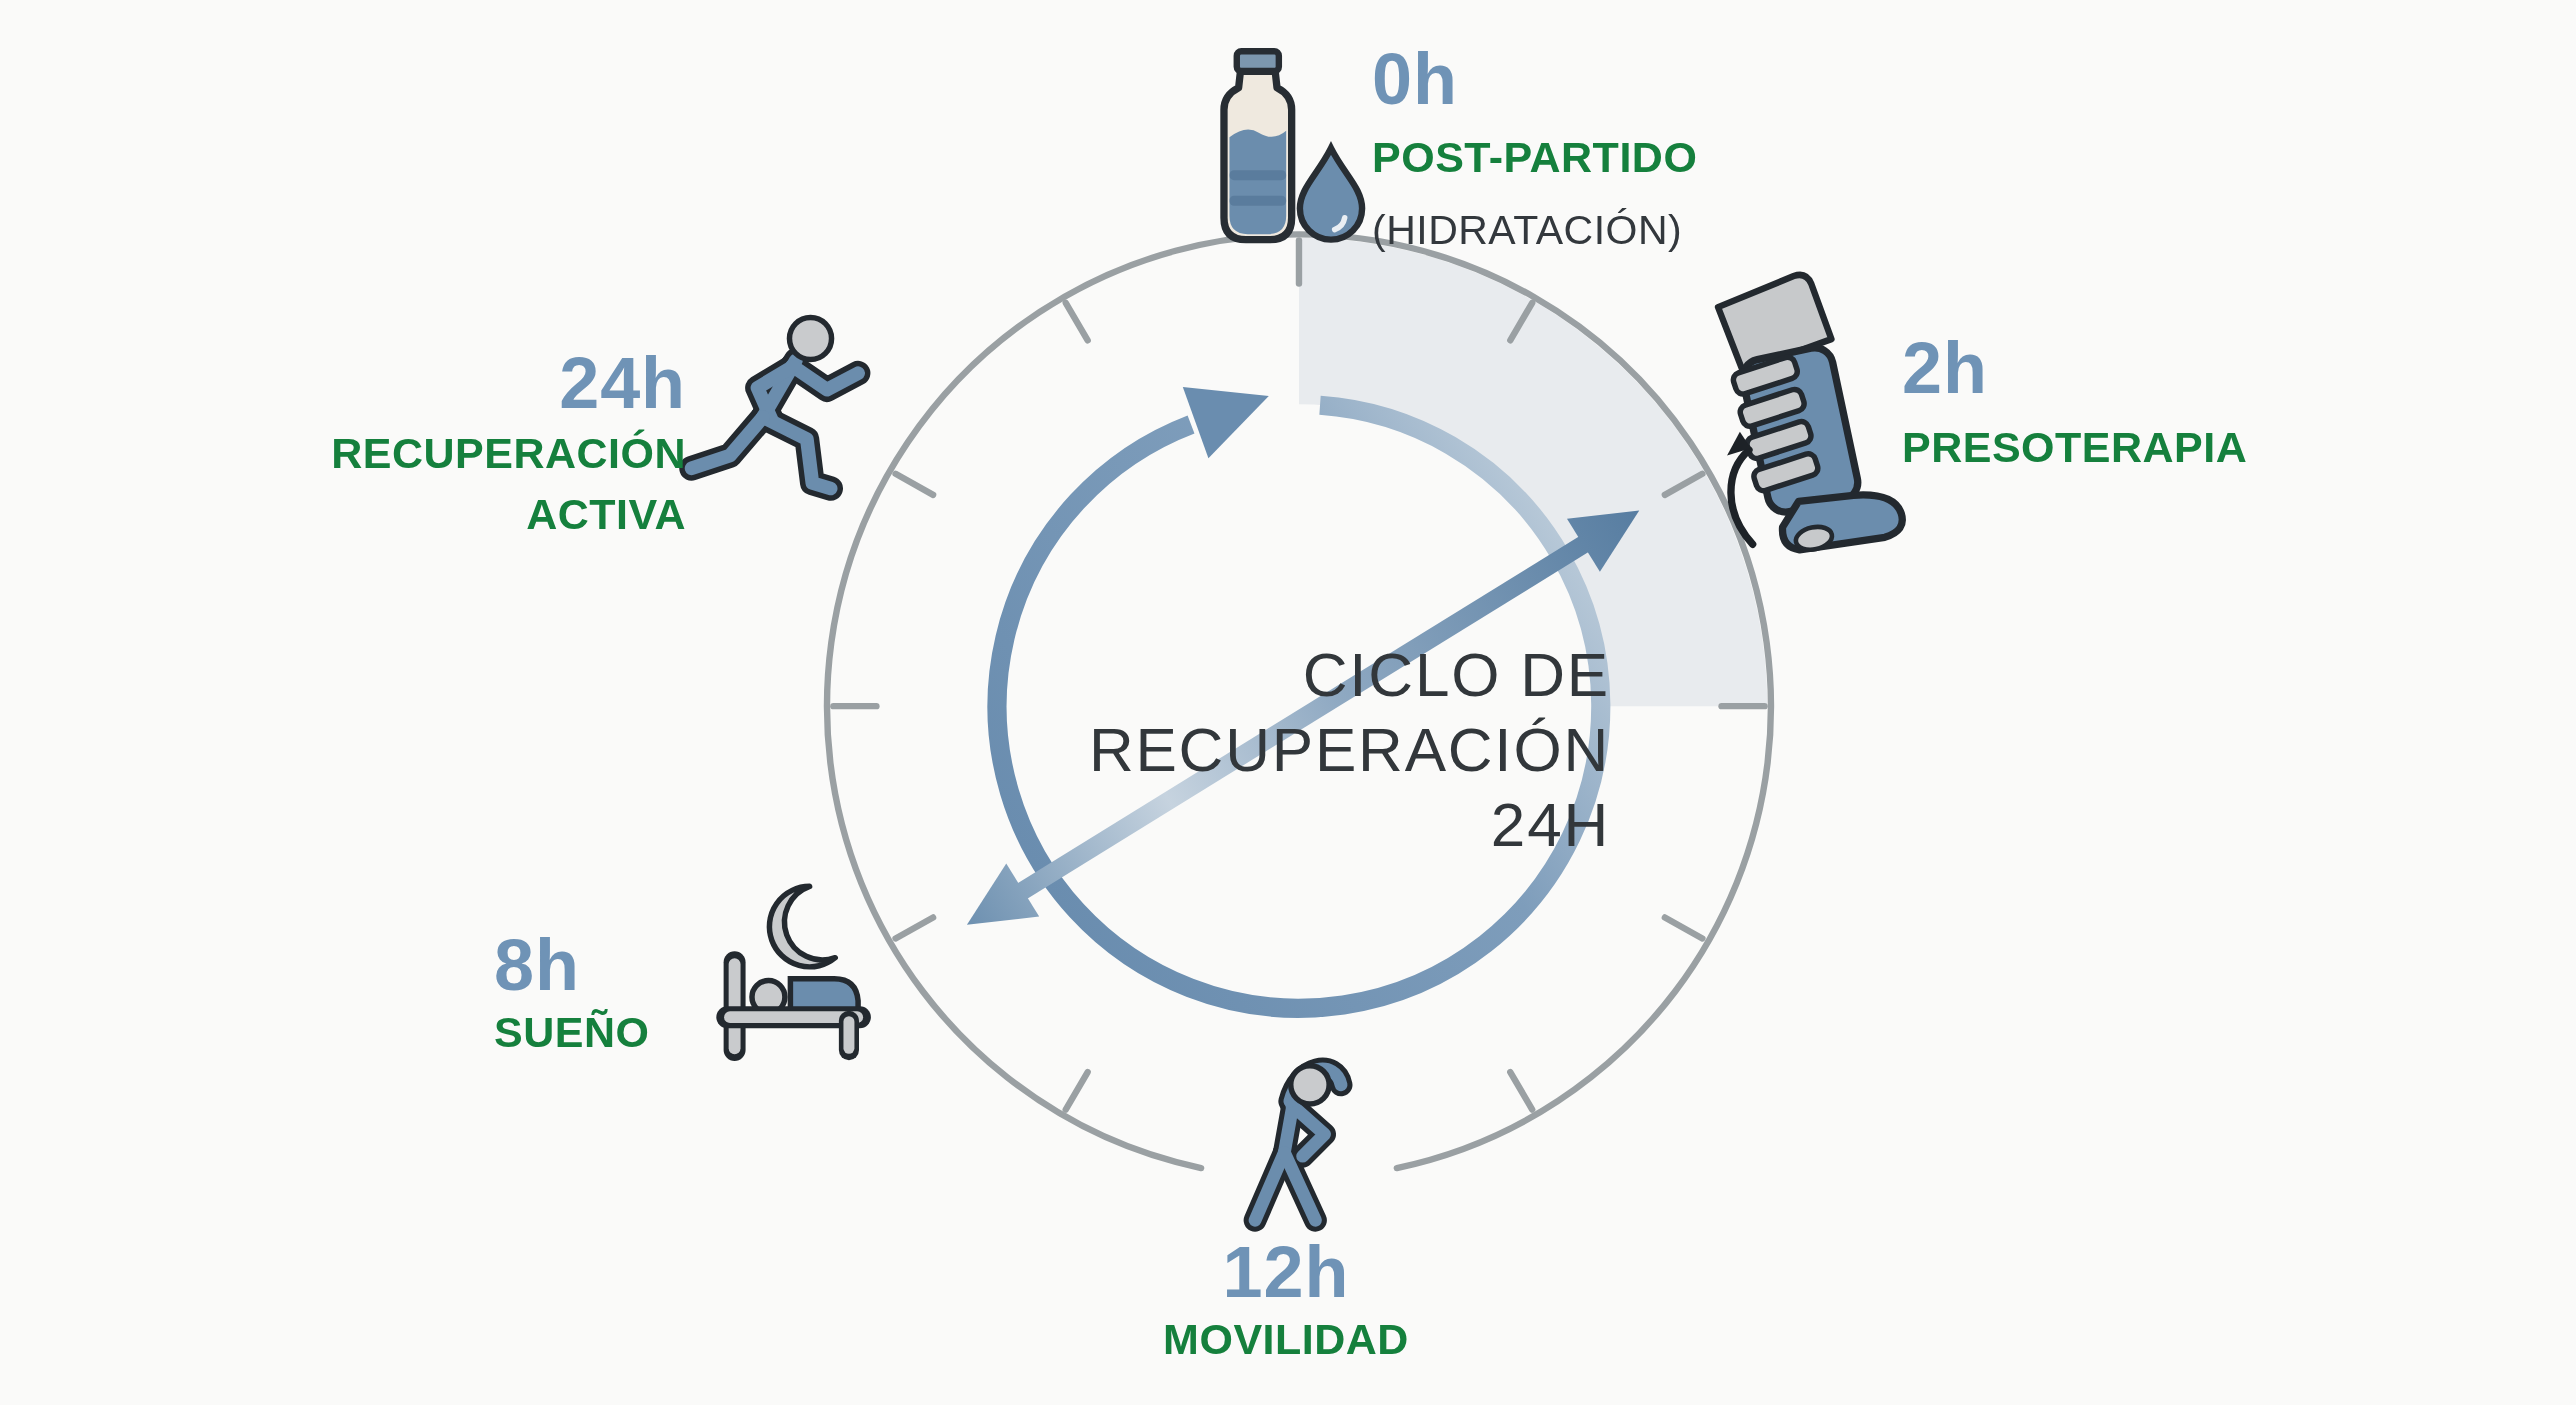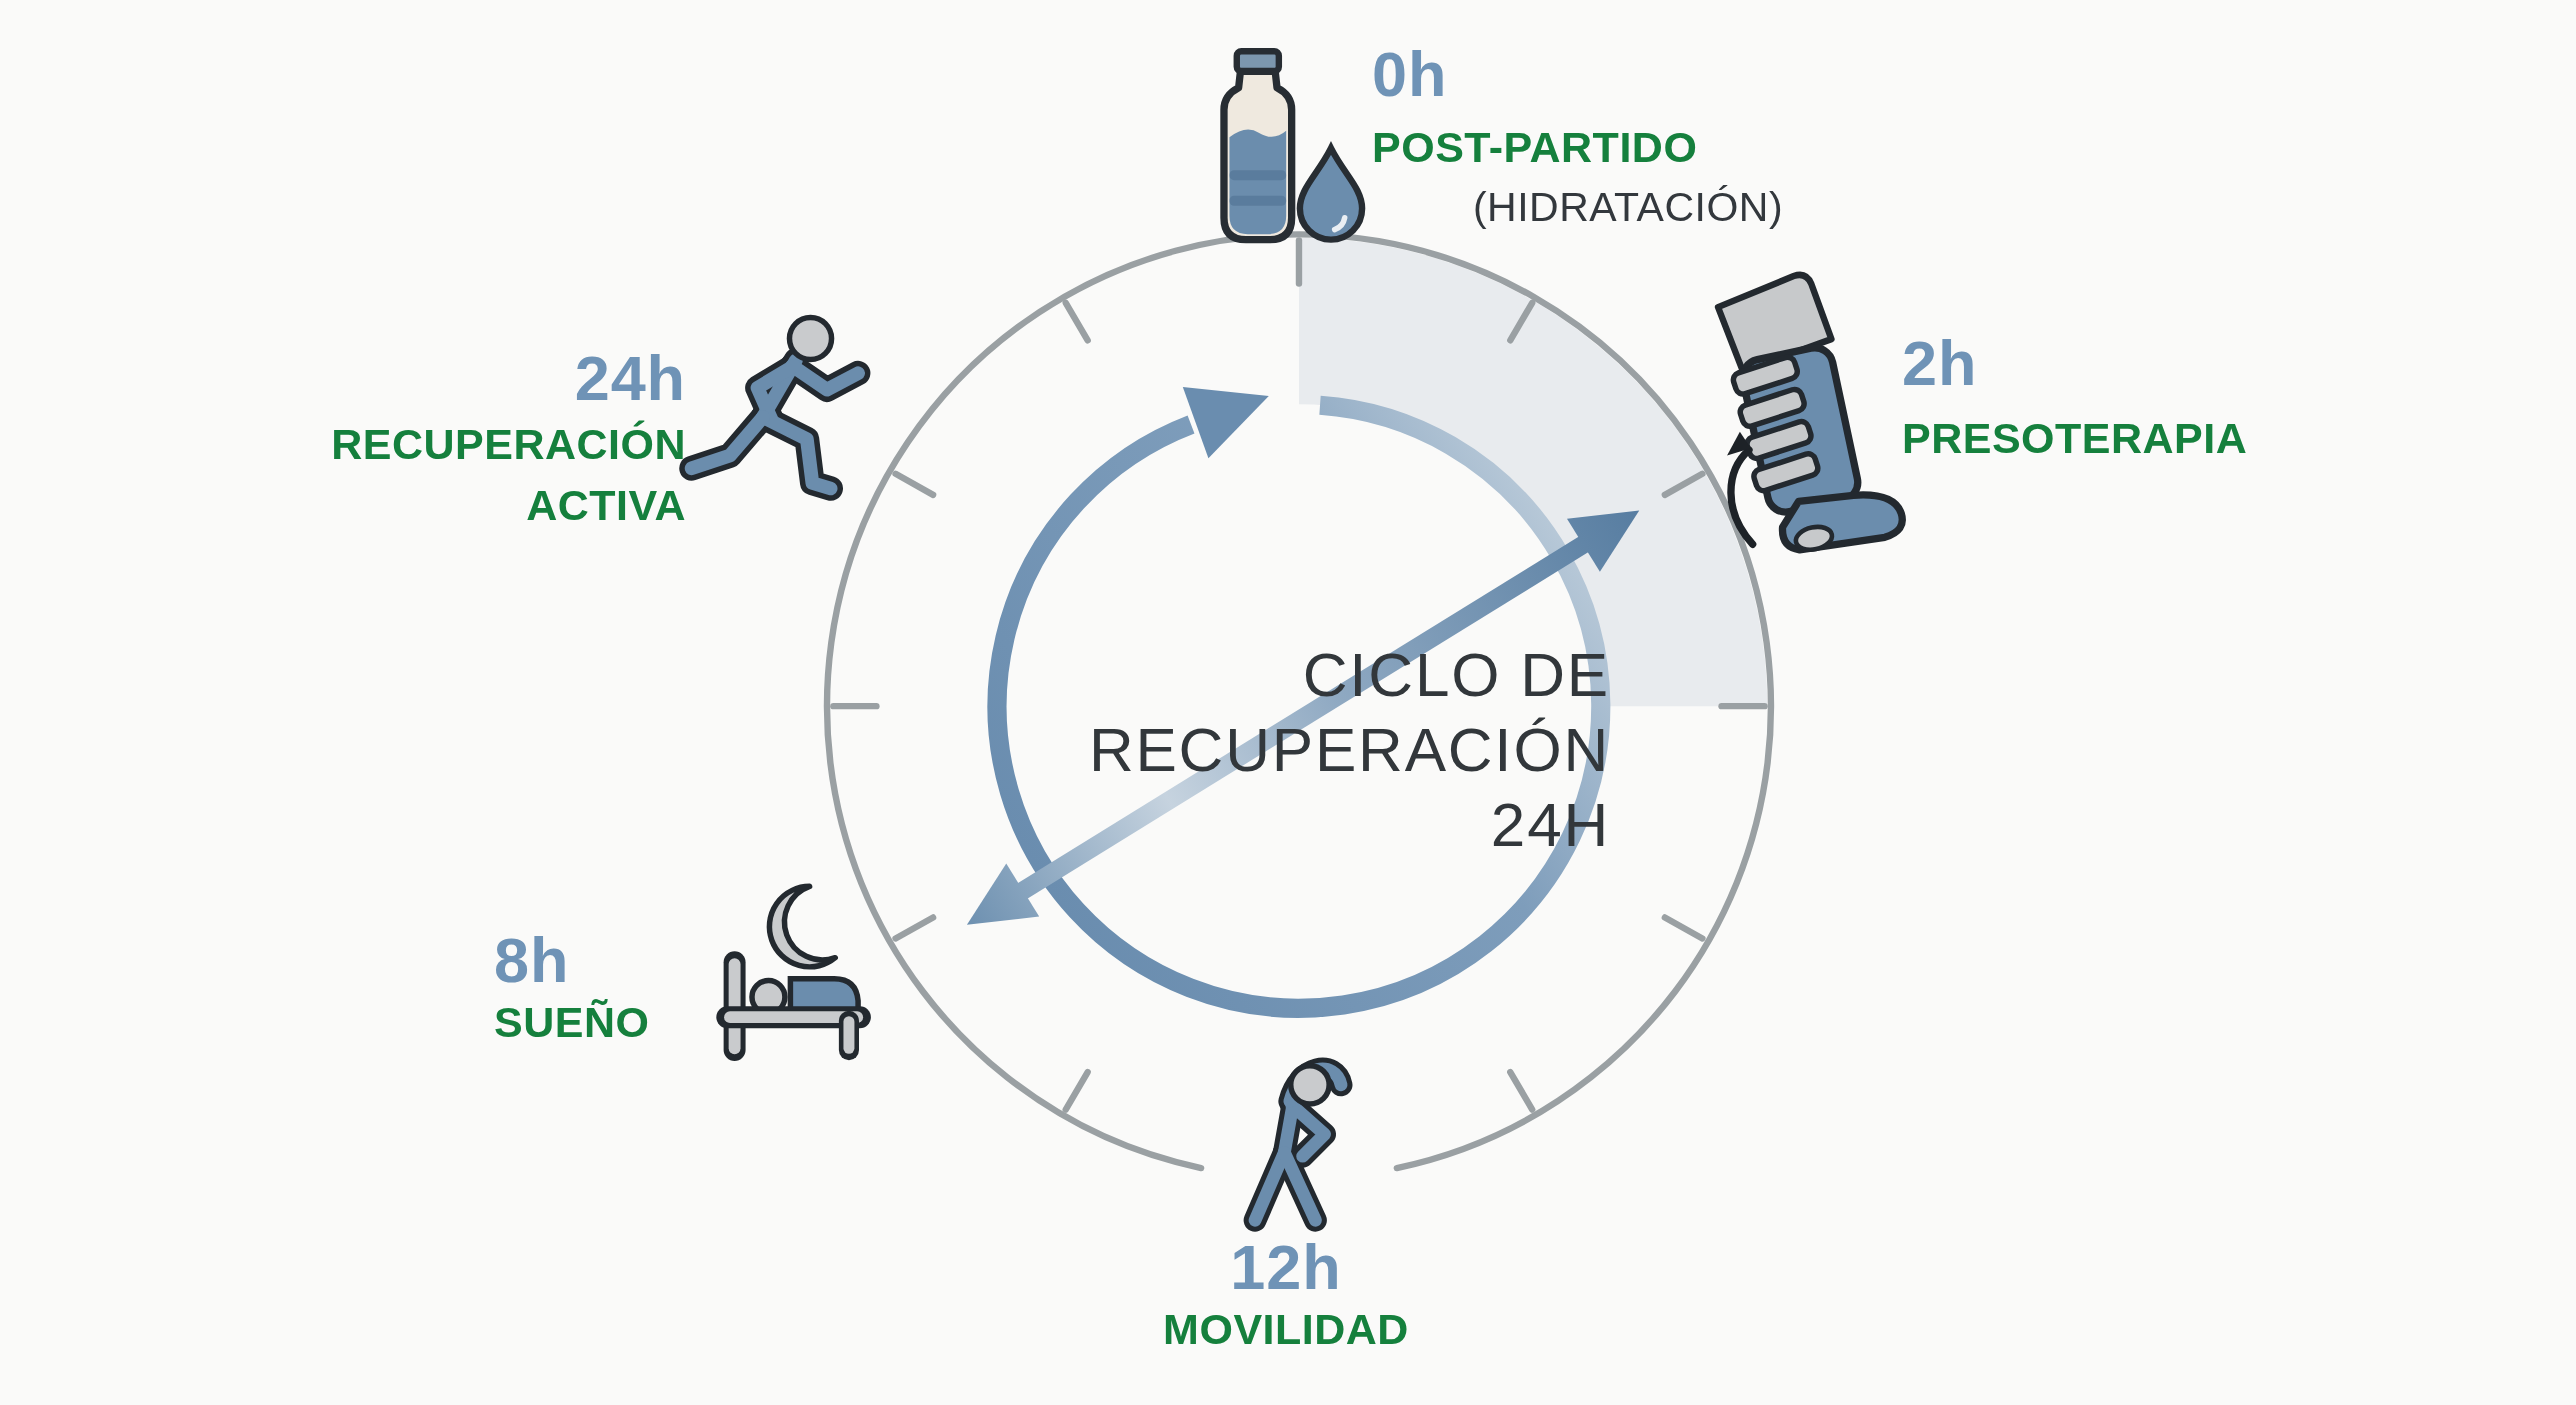--- a/index.html
+++ b/index.html
@@ -8,37 +8,37 @@
     width:2576px;height:1405px;
     background:#fafaf9;
     overflow:hidden;
     font-family:"Liberation Sans", sans-serif;
     color:#2c3237;
   }
   svg.clock{position:absolute;left:0;top:0;}
   .station{position:absolute;}
   .hour{
     display:block;
-    font-size:63px;font-weight:bold;line-height:1.04;
+    font-size:72px;font-weight:bold;line-height:1.04;
     color:#6f93b6;
     letter-spacing:0.9px;
   }
   .lbl{
     display:block;
     font-size:43px;font-weight:bold;line-height:1.28;
     color:#15803d;letter-spacing:0.5px;
   }
   .sub{
     display:block;
     font-size:41px;font-weight:500;line-height:1.2;
     color:#33383d;letter-spacing:0.5px;
   }
   .st-top{left:1372px;top:42px;text-align:left;width:512px;}
   .st-top .lbl{margin-top:12.8px;}
-  .st-top .sub{margin-top:8px;text-align:center;}
+  .st-top .sub{margin-top:21px;}
   .st-right{left:1902px;top:331px;text-align:left;width:512px;}
   .st-right .lbl{margin-top:14.6px;}
   .st-upperleft{left:274px;top:346px;width:412px;text-align:right;}
   .st-upperleft .lbl{margin-top:5.5px;}
   .st-lowerleft{left:494px;top:928px;width:274px;text-align:left;}
   .st-lowerleft .lbl{margin-top:1.8px;}
   .st-bottom{left:1149px;top:1235px;width:274px;text-align:center;}
   .st-bottom .lbl{margin-top:1.8px;}
   .center-title{
     position:absolute;left:970px;top:637px;width:640px;

